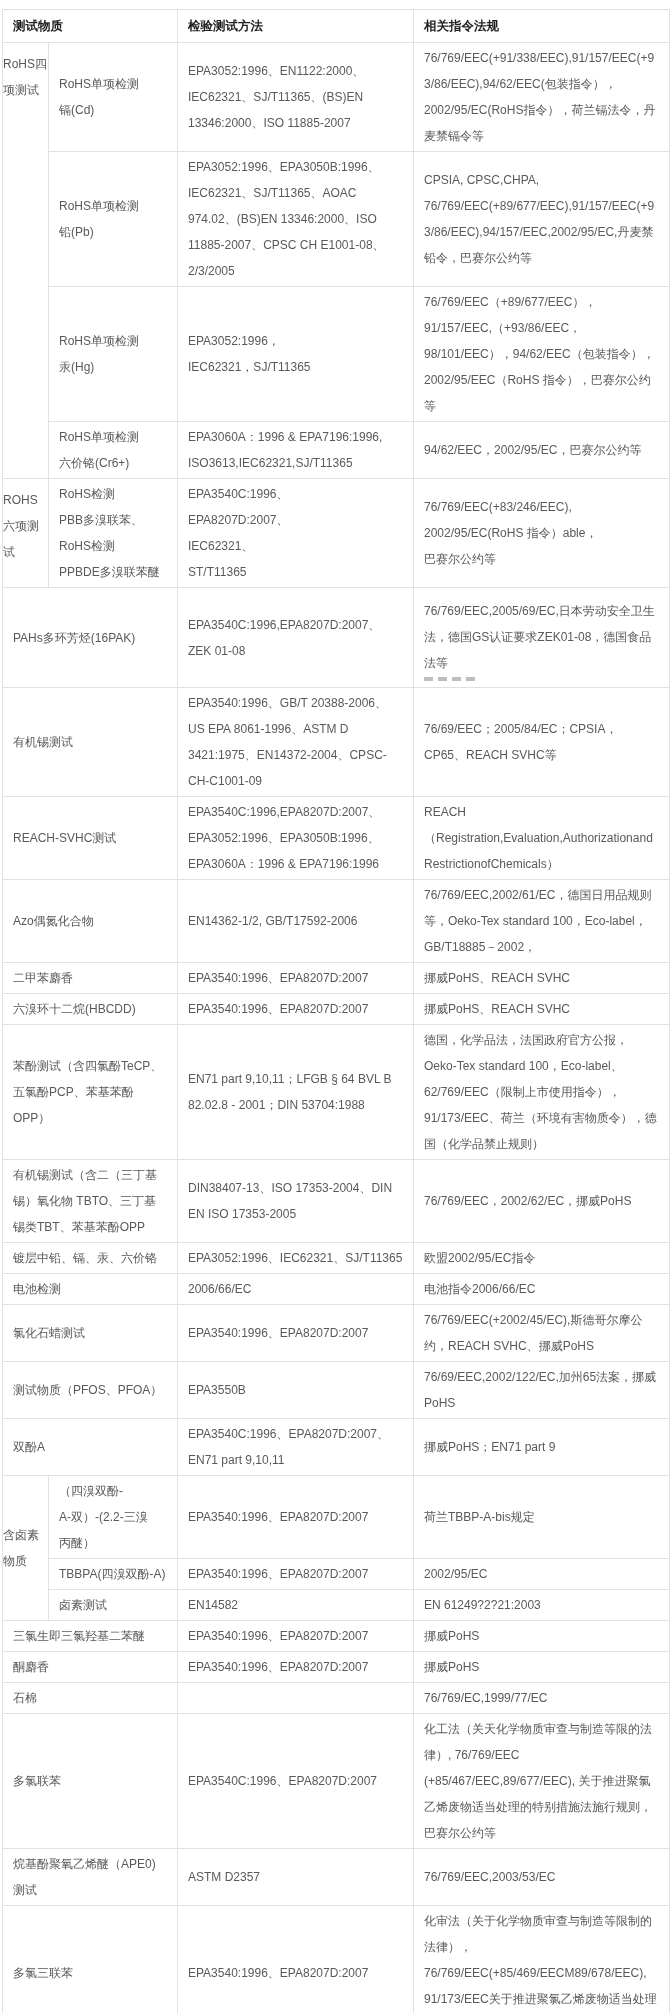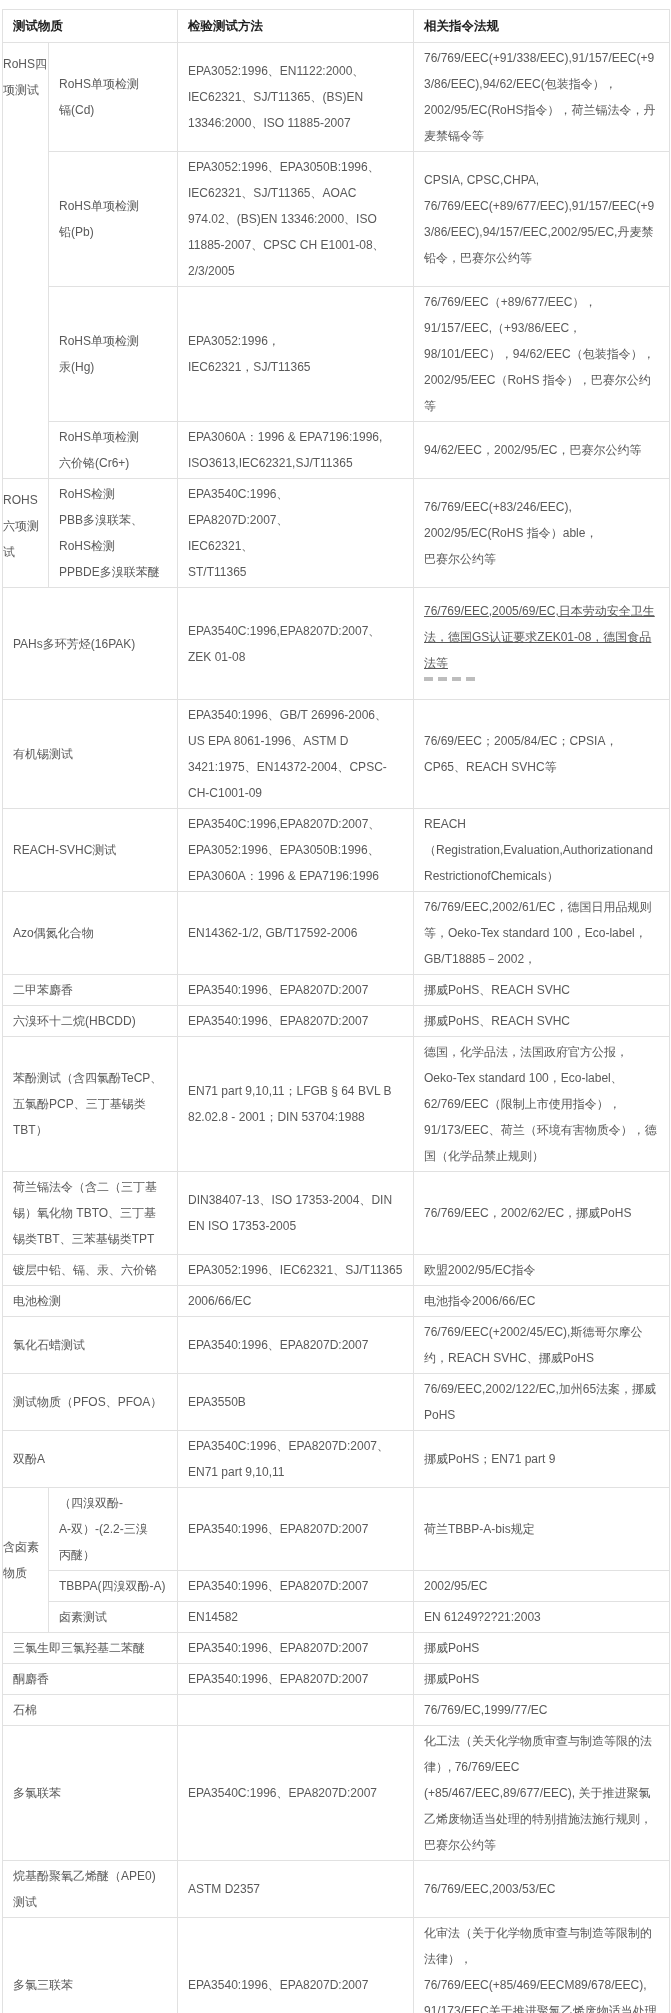--- a/index.html
+++ b/index.html
@@ -24,21 +24,21 @@
   }
   thead th{
     color:#1f1f1f;
     font-weight:bold;
     font-size:12.5px;
     padding:3px 10px;
     margin-left:12px;
   }
   td.group-cell{padding:2px 0;}
   td.va-top{vertical-align:top;padding-top:8px;}
-  td.clip-cell{vertical-align:top;padding-top:10px;padding-bottom:16px;text-decoration:underline;}
+  td.clip-cell{vertical-align:top;padding-top:10px;padding-bottom:4px;}
   td.clip-cell .clip-box{max-height:79px;overflow:hidden;}
   
   td.clip-cell .clip-hint{
     height:4px;width:54px;margin:1px 0 2px 0;
     background:repeating-linear-gradient(90deg,#9a9a9a 0 9px,transparent 9px 14px);
     opacity:.65;
   }
 </style>
 </head>
 <body>
@@ -99,21 +99,21 @@
 2002/95/EC(RoHS 指令）able，
 巴赛尔公约等</td>
         </tr>
         <tr>
           <td class="sub-cell" colspan="2">PAHs多环芳烃(16PAK)</td>
           <td>EPA3540C:1996,EPA8207D:2007、ZEK 01-08</td>
           <td class="clip-cell"><div class="clip-box">76/769/EEC,2005/69/EC,日本劳动安全卫生法，德国GS认证要求ZEK01-08，德国食品法等</div><div class="clip-hint"></div></td>
         </tr>
         <tr>
           <td class="sub-cell" colspan="2">有机锡测试</td>
-          <td>EPA3540:1996、GB/T 26996-2006、US EPA 8061-1996、ASTM D 3421:1975、EN14372-2004、CPSC-CH-C1001-09</td>
+          <td>EPA3540:1996、GB/T 20388-2006、US EPA 8061-1996、ASTM D 3421:1975、EN14372-2004、CPSC-CH-C1001-09</td>
           <td>76/69/EEC；2005/84/EC；CPSIA，CP65、REACH SVHC等</td>
         </tr>
         <tr>
           <td class="sub-cell" colspan="2">REACH-SVHC测试</td>
           <td>EPA3540C:1996,EPA8207D:2007、EPA3052:1996、EPA3050B:1996、EPA3060A：1996 &amp; EPA7196:1996</td>
           <td>REACH（Registration,Evaluation,AuthorizationandRestrictionofChemicals）</td>
         </tr>
         <tr>
           <td class="sub-cell" colspan="2">Azo偶氮化合物</td>
           <td>EN14362-1/2, GB/T17592-2006</td>
@@ -123,26 +123,26 @@
           <td class="sub-cell" colspan="2">二甲苯麝香</td>
           <td>EPA3540:1996、EPA8207D:2007</td>
           <td>挪威PoHS、REACH SVHC</td>
         </tr>
         <tr>
           <td class="sub-cell" colspan="2">六溴环十二烷(HBCDD)</td>
           <td>EPA3540:1996、EPA8207D:2007</td>
           <td>挪威PoHS、REACH SVHC</td>
         </tr>
         <tr>
-          <td class="sub-cell" colspan="2">苯酚测试（含四氯酚TeCP、五氯酚PCP、三丁基锡类TBT）</td>
+          <td class="sub-cell" colspan="2">苯酚测试（含四氯酚TeCP、五氯酚PCP、苯基苯酚OPP）</td>
           <td>EN71 part 9,10,11；LFGB § 64 BVL B 82.02.8 - 2001；DIN 53704:1988</td>
           <td>德国，化学品法，法国政府官方公报，Oeko-Tex standard 100，Eco-label、62/769/EEC（限制上市使用指令），91/173/EEC、荷兰（环境有害物质令），德国（化学品禁止规则）</td>
         </tr>
         <tr>
-          <td class="sub-cell" colspan="2">荷兰镉法令（含二（三丁基锡）氧化物 TBTO、三丁基锡类TBT、三苯基锡类TPT</td>
+          <td class="sub-cell" colspan="2">有机锡测试（含二（三丁基锡）氧化物 TBTO、三丁基锡类TBT、苯基苯酚OPP</td>
           <td>DIN38407-13、ISO 17353-2004、DIN EN ISO 17353-2005</td>
           <td>76/769/EEC，2002/62/EC，挪威PoHS</td>
         </tr>
         <tr>
           <td class="sub-cell" colspan="2">镀层中铅、镉、汞、六价铬</td>
           <td>EPA3052:1996、IEC62321、SJ/T11365</td>
           <td>欧盟2002/95/EC指令</td>
         </tr>
         <tr>
           <td class="sub-cell" colspan="2">电池检测</td>

